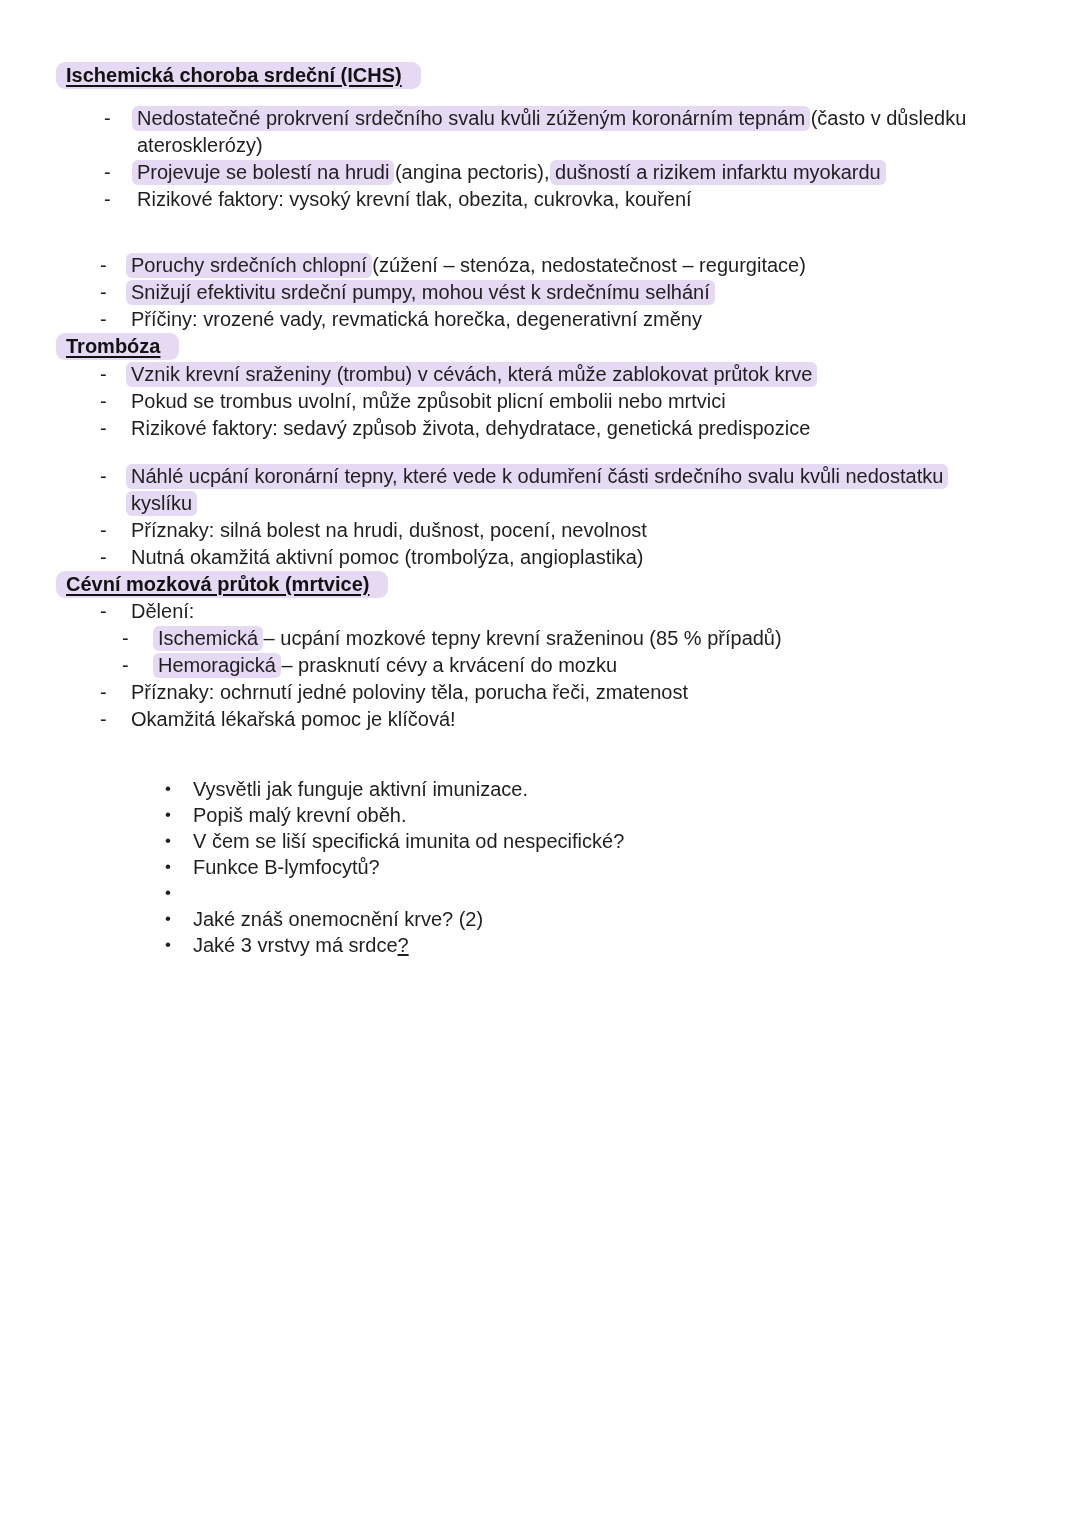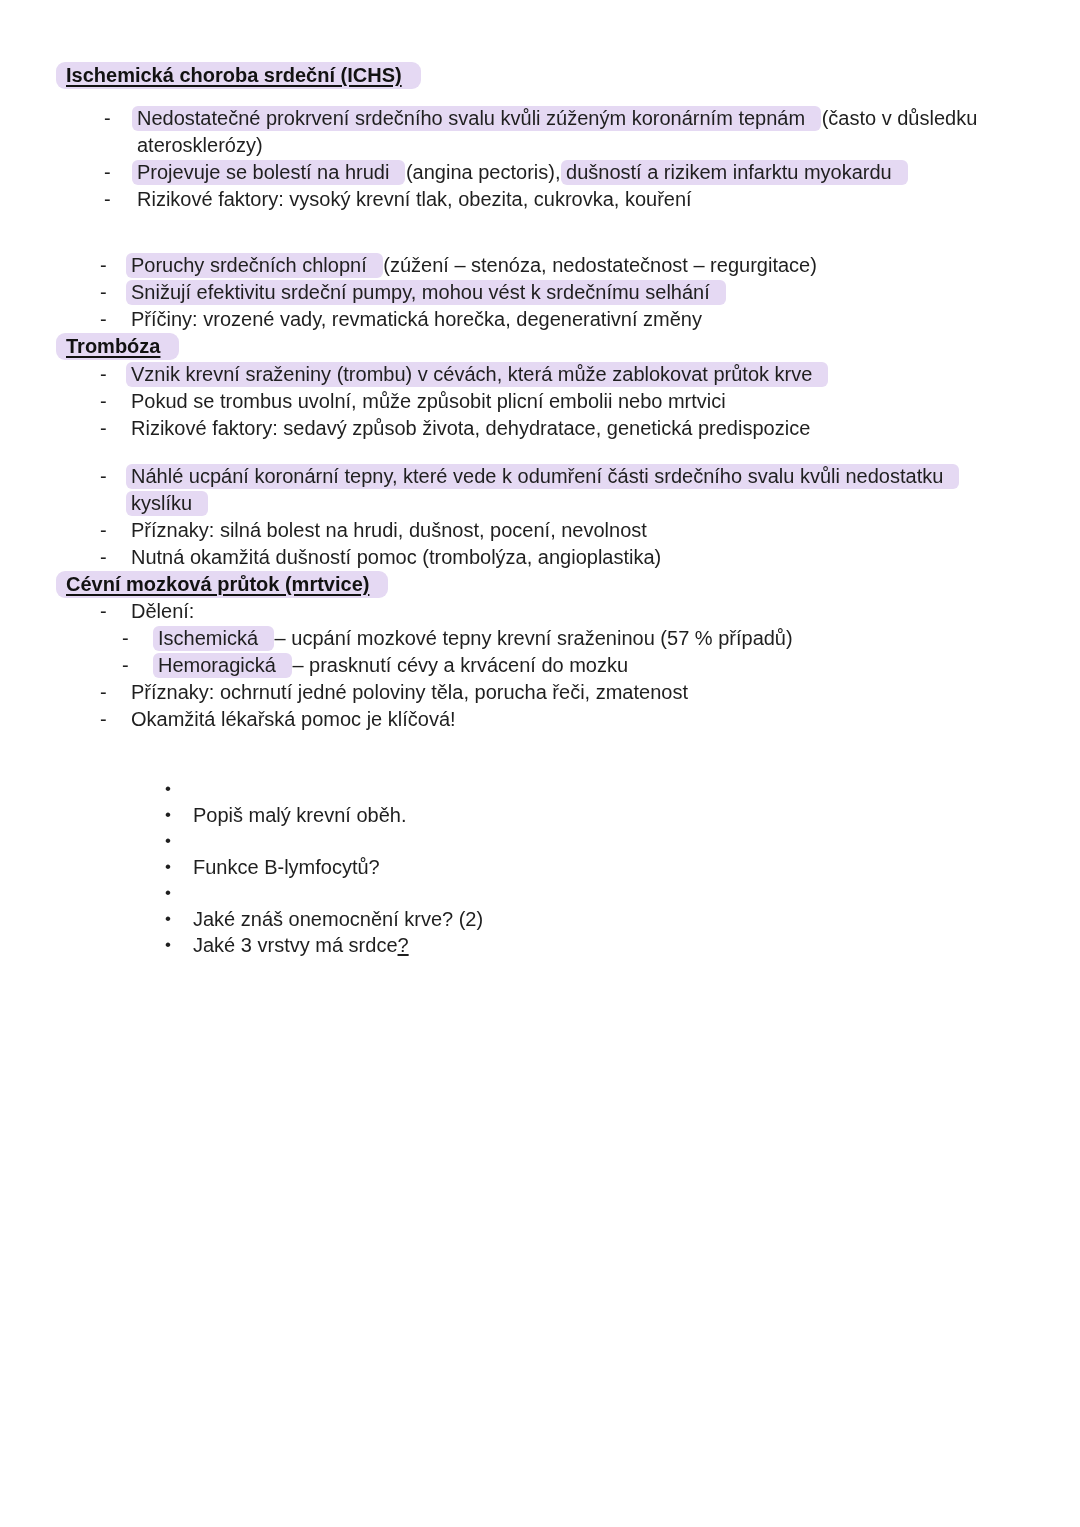--- a/index.html
+++ b/index.html
@@ -32,21 +32,21 @@
   }
   .li { display: flex; align-items: flex-start; }
   .marker { flex: none; box-sizing: content-box; padding-left: 34px; width: 31px; }
   .sec1 .lv1 > .marker { padding-left: 38px; width: 33px; }
   .lv2 > .marker { padding-left: 56px; width: 36px; }
   .questions .li > .marker { padding-left: 99px; width: 28px; font-size: 17px; }
   .txt { white-space: pre-wrap; flex: 1; min-width: 0; }
   .hl {
     background: var(--hl);
     border-radius: 6px;
-    padding: 1px 16px 2px 5px;
+    padding: 1px 5px 2px 5px;
     margin: 0 -5px;
     -webkit-box-decoration-break: clone;
     box-decoration-break: clone;
   }
   .ul { text-decoration: underline; text-underline-offset: 2px; }
   .sec1 .items { margin-top: 16px; }
   .sec2 { margin-top: 39px; }
   .sec2 .items { margin-top: 14px; }
   .sec3 .items { margin-top: 1px; }
   .sec4 { margin-top: 21px; }
@@ -115,60 +115,62 @@
             <span class="marker">-</span>
             <span class="txt"><span class="hl ">Náhlé ucpání koronární tepny, které vede k odumření části srdečního svalu kvůli nedostatku</span><span>
 </span><span class="hl ">kyslíku</span></span>
           </div>
           <div class="li lv1">
             <span class="marker">-</span>
             <span class="txt"><span>Příznaky: silná bolest na hrudi, dušnost, pocení, nevolnost</span></span>
           </div>
           <div class="li lv1">
             <span class="marker">-</span>
-            <span class="txt"><span>Nutná okamžitá dušností pomoc (trombolýza, angioplastika)</span></span>
+            <span class="txt"><span>Nutná okamžitá aktivní pomoc (trombolýza, angioplastika)</span></span>
           </div>
         </div>
       </section>
       <section class="sec sec5">
         <div class="heading"><span class="head-hl"><span class="head-text">Cévní mozková průtok (mrtvice)</span></span></div>
         <div class="items">
           <div class="li lv1">
             <span class="marker">-</span>
             <span class="txt"><span>Dělení:</span></span>
           </div>
           <div class="li lv2">
             <span class="marker">-</span>
-            <span class="txt"><span class="hl ">Ischemická</span><span> – ucpání mozkové tepny krevní sraženinou (57 % případů)</span></span>
+            <span class="txt"><span class="hl ">Ischemická</span><span> – ucpání mozkové tepny krevní sraženinou (85 % případů)</span></span>
           </div>
           <div class="li lv2">
             <span class="marker">-</span>
             <span class="txt"><span class="hl ">Hemoragická</span><span> – prasknutí cévy a krvácení do mozku</span></span>
           </div>
           <div class="li lv1">
             <span class="marker">-</span>
             <span class="txt"><span>Příznaky: ochrnutí jedné poloviny těla, porucha řeči, zmatenost</span></span>
           </div>
           <div class="li lv1">
             <span class="marker">-</span>
             <span class="txt"><span>Okamžitá lékařská pomoc je klíčová!</span></span>
           </div>
         </div>
       </section>
     </div>
   <div class="questions">
       <div class="li lv1">
         <span class="marker">•</span>
+        <span class="txt"><span>Vysvětli jak funguje aktivní imunizace.</span></span>
       </div>
       <div class="li lv1">
         <span class="marker">•</span>
         <span class="txt"><span>Popiš malý krevní oběh.</span></span>
       </div>
       <div class="li lv1">
         <span class="marker">•</span>
+        <span class="txt"><span>V čem se liší specifická imunita od nespecifické?</span></span>
       </div>
       <div class="li lv1">
         <span class="marker">•</span>
         <span class="txt"><span>Funkce B-lymfocytů?</span></span>
       </div>
       <div class="li lv1">
         <span class="marker">•</span>
       </div>
       <div class="li lv1">
         <span class="marker">•</span>

